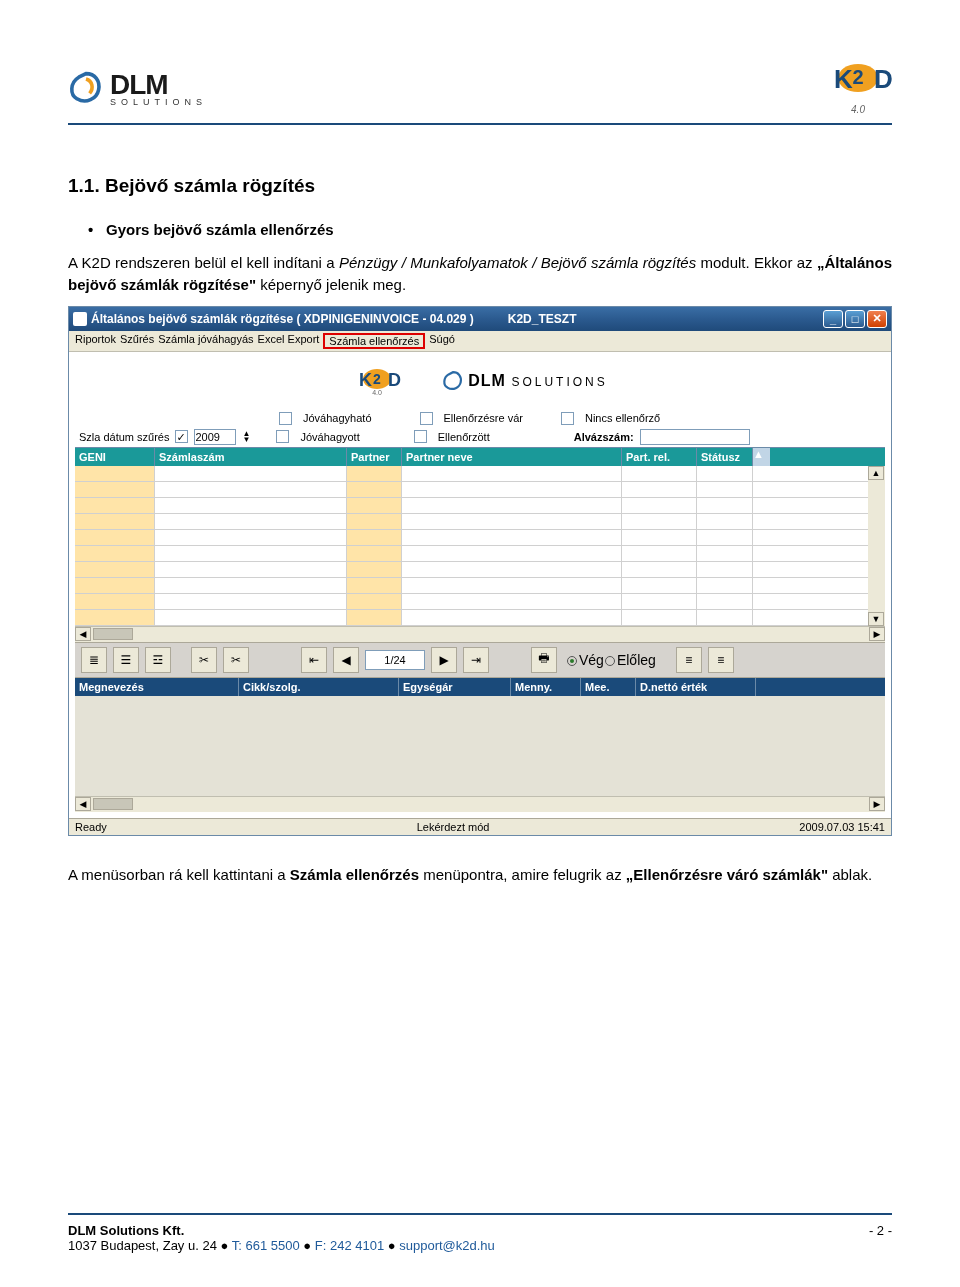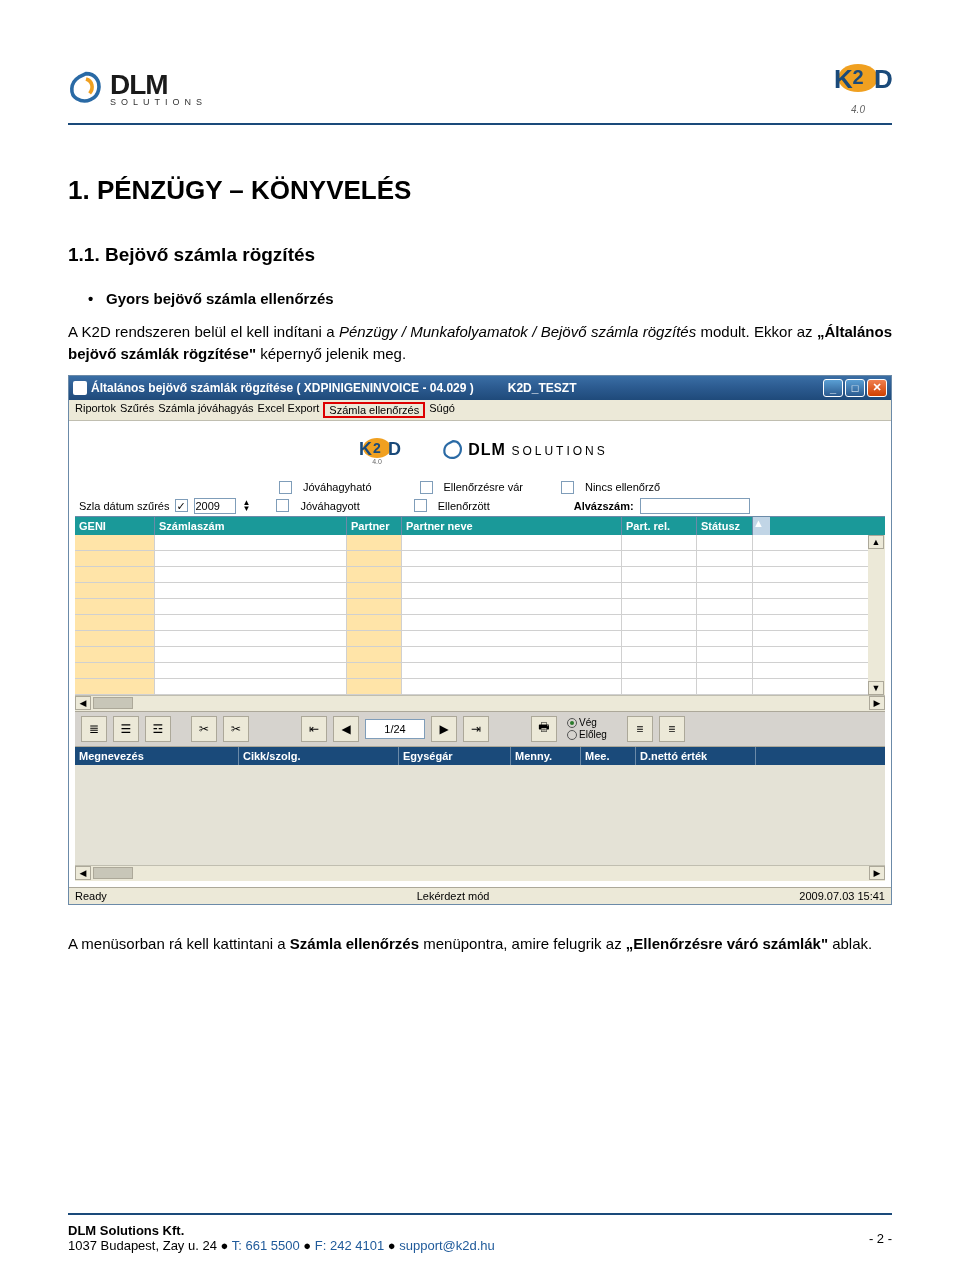--- a/index.html
+++ b/index.html
@@ -57,32 +57,32 @@
 .gcell.c5{width:75px}
 .gcell.c6{width:56px}
 .grid-sb-v{width:17px;background:#ece9d8;display:flex;flex-direction:column;justify-content:space-between}
 .grid-wrapper{display:flex}
 .grid-hscroll{display:flex;background:#ece9d8;height:16px;border-top:1px solid #c0beb0;align-items:center}
 .hsb-btn{width:16px;height:14px;border:1px solid #aca899;background:#ece9d8;text-align:center;font-size:9px;line-height:12px}
 .hsb-thumb{width:40px;height:12px;background:#c8c6b8;border:1px solid #aca899;margin-left:2px}
 
 .toolbar{background:#d6d3ce;padding:4px 6px;display:flex;align-items:center;gap:6px;border-top:1px solid #aca899;border-bottom:1px solid #aca899}
 .tbtn{width:26px;height:26px;border:1px solid #aca899;background:#ece9d8;display:flex;align-items:center;justify-content:center;font-size:12px;cursor:pointer}
-.topt{display:flex;flex-direction:column;font-size:10px;gap:1px;margin-left:4px}
+.topt{display:flex;flex-direction:row;font-size:14px;gap:1px;margin-left:4px}
 .radio{width:10px;height:10px;border:1px solid #555;border-radius:50%;display:inline-block;vertical-align:middle;margin-right:2px;position:relative}
 .radio.on:after{content:"";width:4px;height:4px;background:#2a7a2a;border-radius:50%;position:absolute;top:2px;left:2px}
 
 .grid2-head{display:flex;background:#1a4a7a;color:#fff;font-weight:bold;font-size:11px}
 .g2h{border-right:1px solid #6b8aa8;padding:3px 4px}
 .g2h1{width:164px}.g2h2{width:160px}.g2h3{width:112px}.g2h4{width:70px}.g2h5{width:55px}.g2h6{width:120px}
 .grid2-body{background:#e4e2d6;height:100px}
 
 .statusbar{display:flex;justify-content:space-between;background:#ece9d8;border-top:1px solid #aca899;padding:2px 6px;font-size:11px}
 
-.footer{border-top:2px solid #1a4a7a;padding:8px 0;display:flex;justify-content:space-between;align-items:center;font-size:13px;position:absolute;bottom:26px;left:68px;right:68px}
+.footer{border-top:2px solid #1a4a7a;padding:8px 0;display:flex;justify-content:space-between;align-items:flex-start;font-size:13px;position:absolute;bottom:26px;left:68px;right:68px}
 .footer .blue{color:#1f5a9a}
 </style>
 </head>
 <body>
 
 <div class="page">
 
   <div class="header-bar">
     <div class="logo-left">
       <svg class="logo-icon" viewBox="0 0 40 40">
@@ -98,21 +98,20 @@
       <svg width="68" height="40" viewBox="0 0 68 40">
           <ellipse cx="34" cy="18" rx="20" ry="14" fill="#f0a020"></ellipse>
           <text x="34" y="24" text-anchor="middle" font-size="20" font-weight="bold" fill="#1a4a7a">2</text>
           <text x="10" y="28" font-size="26" font-weight="900" fill="#1a4a7a">K</text>
           <text x="50" y="28" font-size="26" font-weight="900" fill="#1a4a7a">D</text>
         </svg>
       <div style="font-size:10px;font-style:italic;color:#666">4.0</div>
     </div>
   </div>
 
-  <div class="h1">1.   PÉNZÜGY – KÖNYVELÉS</div>
   <div class="h2">1.1. Bejövő számla rögzítés</div>
   <div class="bullet">Gyors bejövő számla ellenőrzés</div>
   <div class="para">
     <span>A K2D rendszeren belül el kell indítani a </span><span class="italic">Pénzügy / Munkafolyamatok / Bejövő számla rögzítés</span><span> modult. Ekkor az </span><span class="bold">„Általános bejövő számlák rögzítése"</span><span> képernyő jelenik meg.</span>
   </div>
 
   <div class="app-win">
     <div class="titlebar">
       <div class="title-left">
         <span class="tb-icon"></span>

